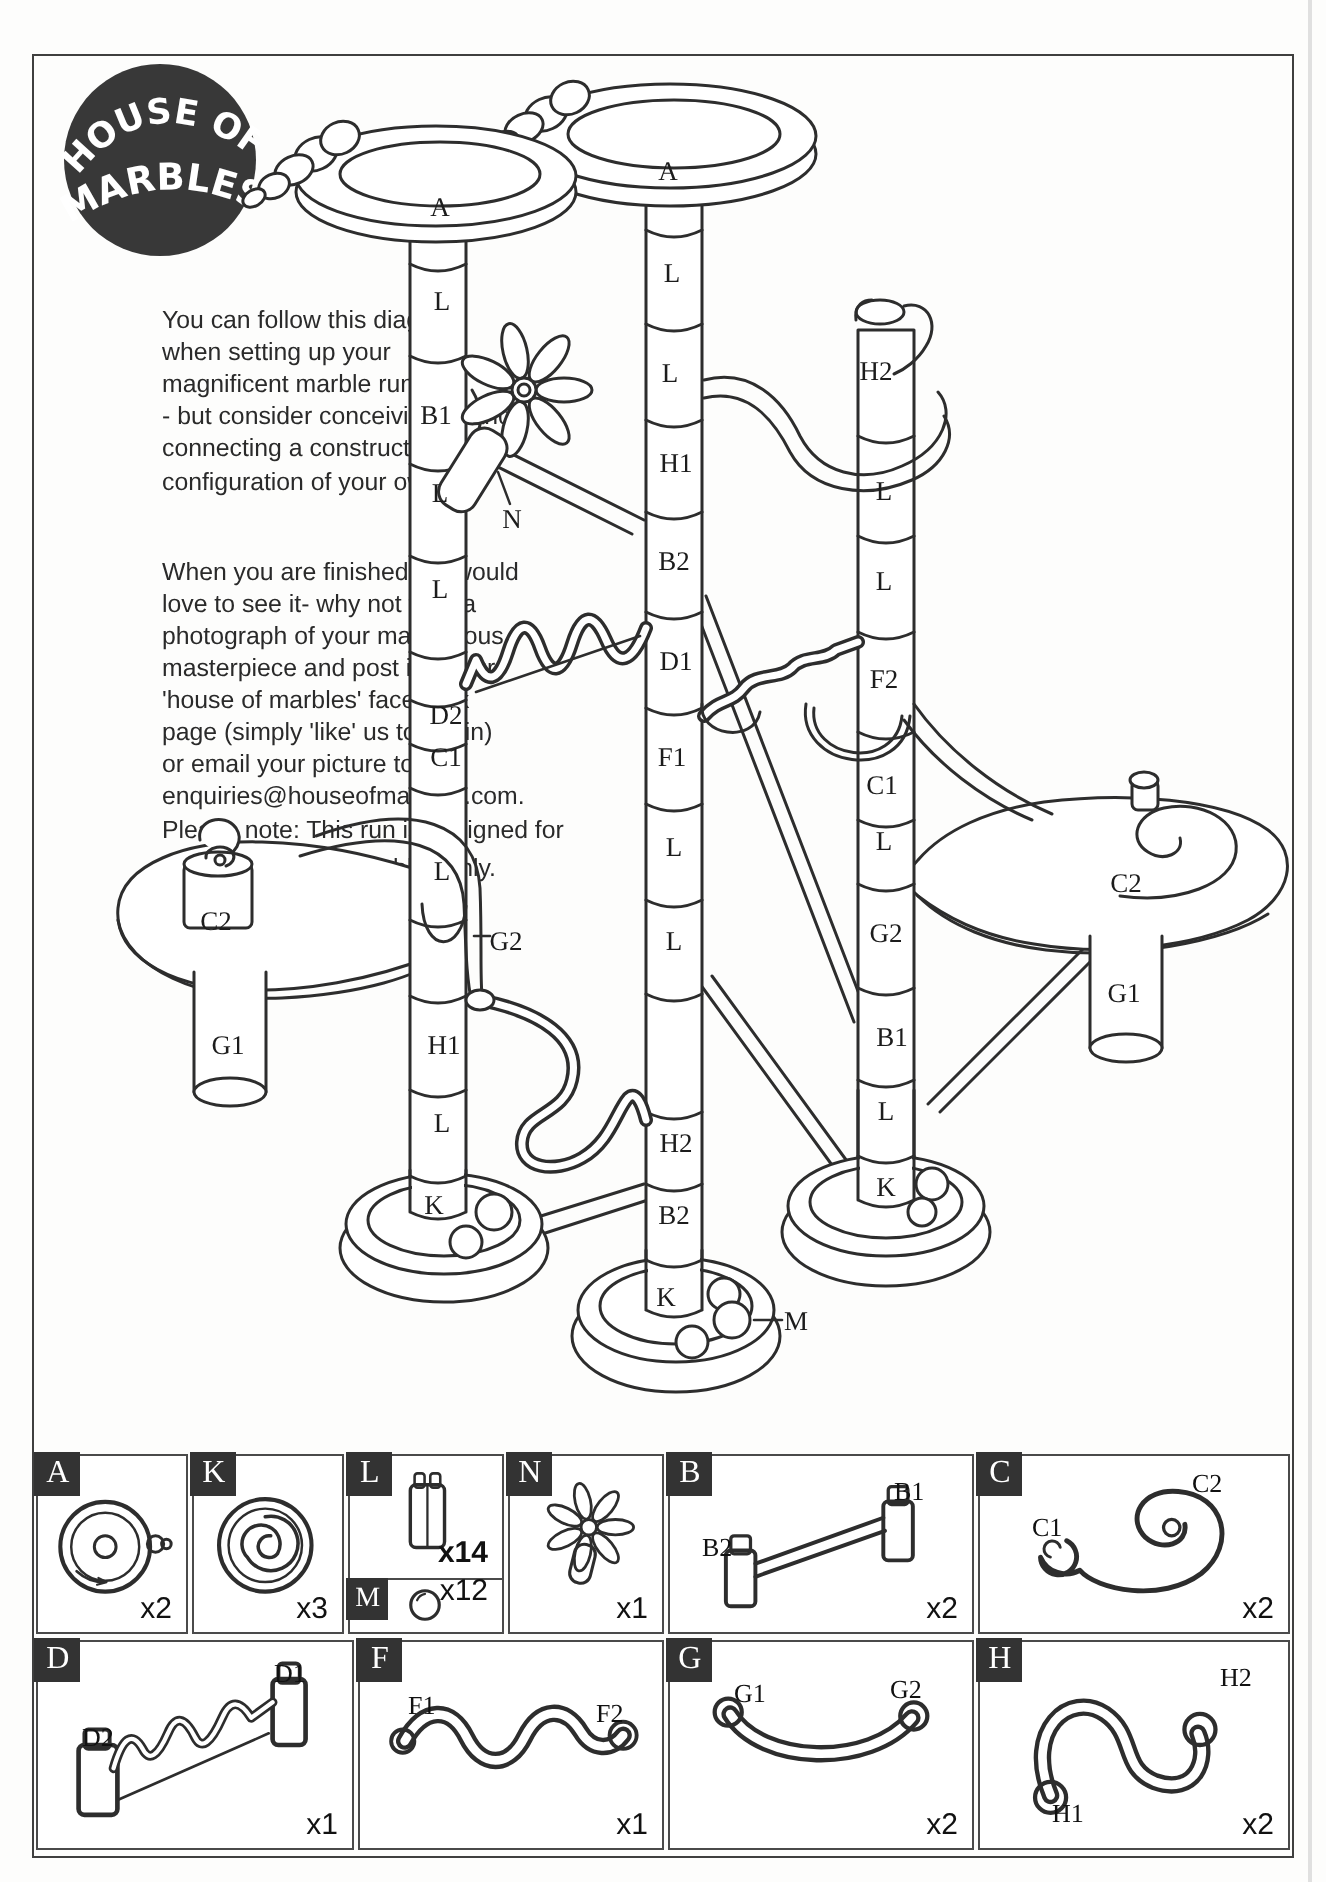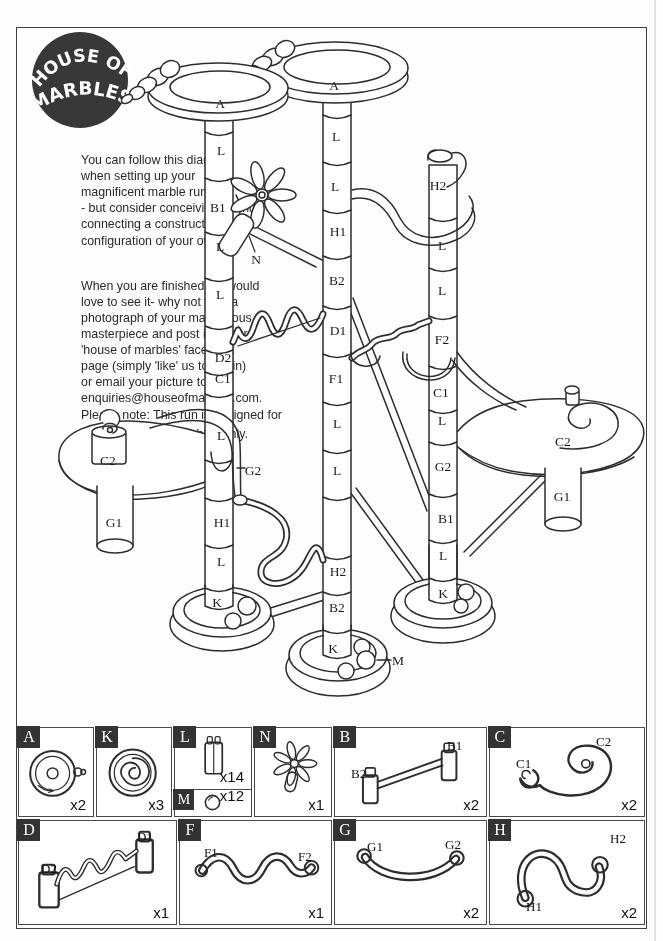--- a/index.html
+++ b/index.html
@@ -19,21 +19,21 @@
   .dlabel{position:absolute;transform:translate(-50%,-50%);
         font-family:"Liberation Serif",serif;font-size:13.5px;color:#1c1c1c;white-space:nowrap;}
   .legend{position:absolute;inset:0;pointer-events:none;}
   .lcell{position:absolute;background:#fff;border:1.6px solid #4a4a4a;box-sizing:border-box;}
   .ltag{position:absolute;top:-1.6px;left:-1.6px;width:23px;height:22px;background:#333;color:#fff;
         font-family:"Liberation Serif",serif;font-size:16px;line-height:22px;text-align:center;}
   .licon{position:absolute;left:3px;right:3px;top:3px;bottom:3px;}
   .licon svg{width:100%;height:100%;display:block;}
   .licon.has-sub{bottom:28px;}
   .lcount{position:absolute;right:7px;bottom:3px;font-size:15px;color:#111;}
-  .lcount.raised{bottom:31px;}
+  .lcount.raised{bottom:31px;font-weight:bold;}
   .lsub{position:absolute;left:0;right:0;bottom:0;height:26px;border-top:1.4px solid #4a4a4a;}
   .lsub .ltag{width:21px;height:21px;font-size:14px;line-height:21px;top:-1.4px;left:-1.6px;}
   .lsub svg{position:absolute;left:28px;top:3px;width:19px;height:19px;}
   .lsub .lcount{bottom:12px;}
   .lpoint{position:absolute;font-family:"Liberation Serif",serif;font-size:13px;color:#111;}
 </style>
 </head>
 <body>
 
 <div class="page">

